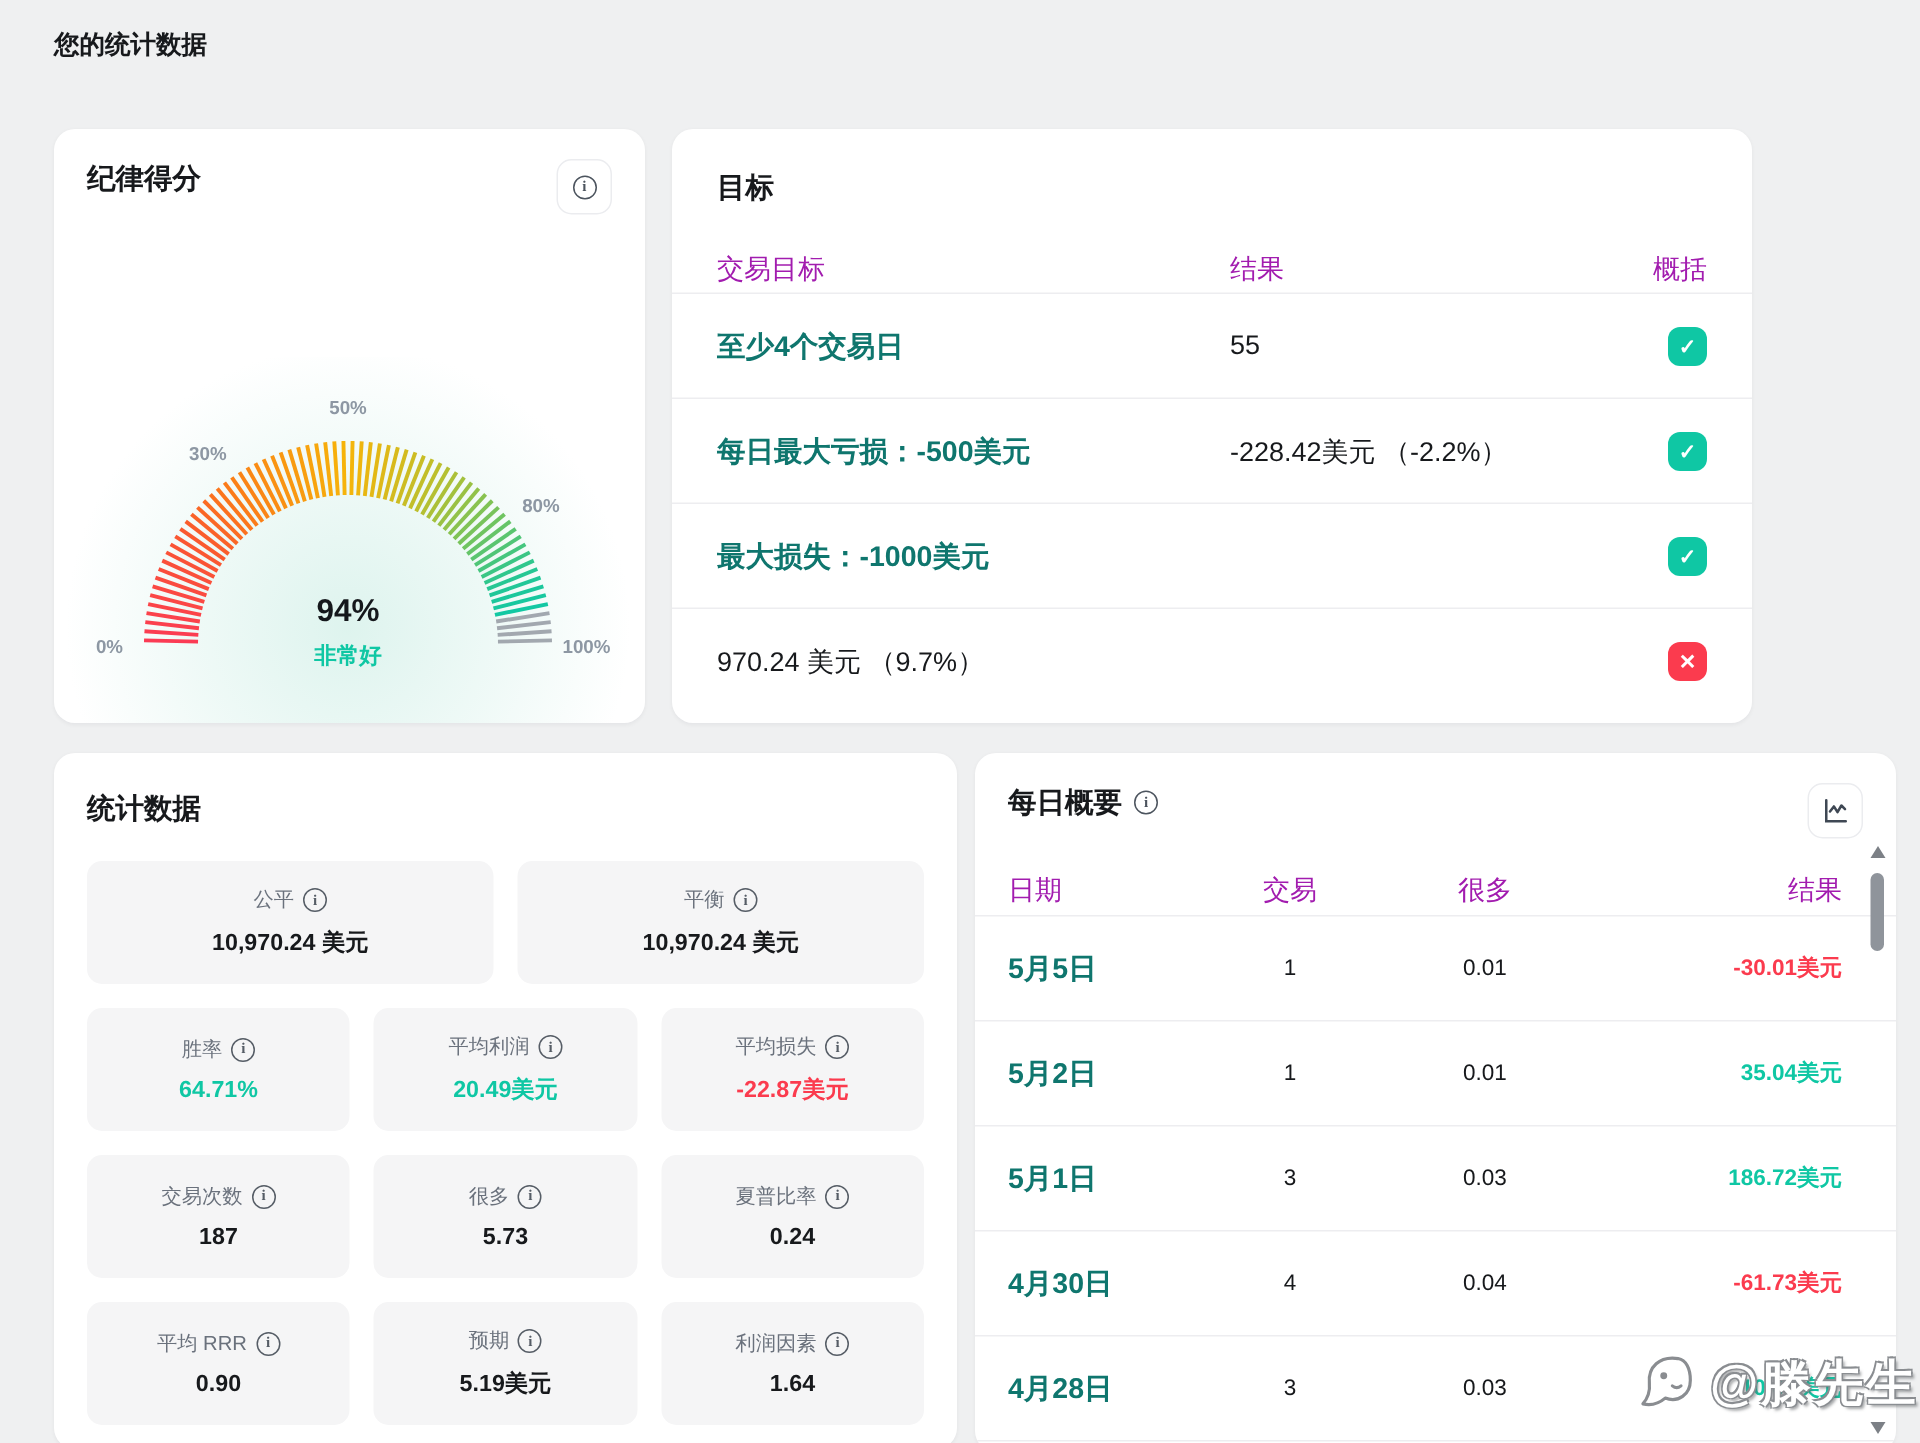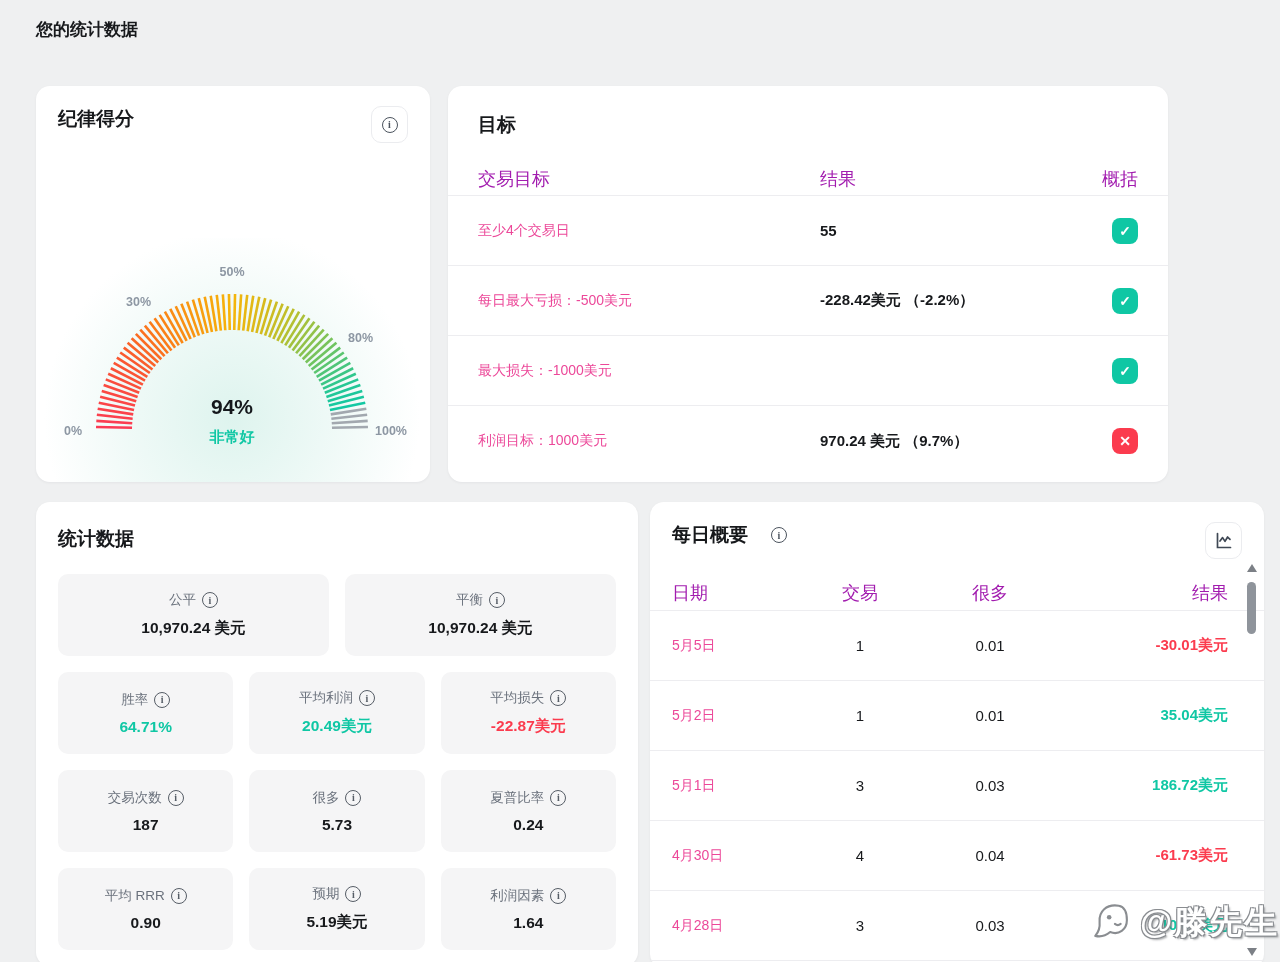--- a/index.html
+++ b/index.html
@@ -41,22 +41,22 @@
   
   .goals { left:448px; top:66px; width:720px; height:396px; overflow:hidden; }
   .goals h2 { margin:26px 30px 0 30px; }
   .t-head { display:flex; align-items:center; font-size:18px; font-weight:400; color:#a21caf; }
   .goals .t-head { padding:0 30px; margin-top:24px; height:34px; border-bottom:1px solid #ededf0; }
   .g-col1 { width:342px; }
   .g-col2 { flex:1; }
   .g-col3 { width:40px; text-align:right; }
   .g-row { display:flex; align-items:center; height:70px; padding:0 30px; border-bottom:1px solid #ededf0; }
   .g-row:last-child { border-bottom:none; }
-  .link { color:#ec4899; font-weight:400; font-size:14px; cursor:pointer; }
-  .g-result { font-size:15px; color:#17191c; font-weight:700; }
+  .link { color:#0f766e; font-weight:700; font-size:19px; cursor:pointer; }
+  .g-result { font-size:18px; color:#17191c; font-weight:400; }
   .badge {
     width:26px; height:26px; border-radius:8px; color:#fff;
     display:flex; align-items:center; justify-content:center;
     font-size:14px; font-weight:700; margin-left:auto;
   }
   .badge.pass { background:#0fc7a4; }
   .badge.fail { background:#fb3b4e; }
   
   .stats { left:36px; top:482px; width:602px; height:464px; overflow:hidden; }
   .stats h2 { margin:24px 22px 0 22px; }
@@ -68,21 +68,21 @@
   }
   .tile.wide { grid-column:span 3; }
   .tile-label { display:flex; align-items:center; gap:6px; font-size:13.5px; color:#6a717c; font-weight:500; }
   .tile-label .info-icon { border-color:#565d66; color:#565d66; }
   .tile-value { font-size:15.5px; font-weight:700; color:#17191c; }
   .val-teal { color:#0fc7a4; }
   .val-red  { color:#fb3b4e; }
   
   .daily { left:650px; top:482px; width:614px; height:466px; overflow:hidden; }
   .daily-head { display:flex; justify-content:space-between; align-items:flex-start; padding:20px 22px 0 22px; }
-  .daily-title { display:flex; align-items:center; gap:23px; }
+  .daily-title { display:flex; align-items:center; gap:8px; }
   .daily .t-head { padding:0 36px 0 22px; margin-top:16px; height:36px; border-bottom:1px solid #ededf0; }
   .d-row { display:flex; align-items:center; height:70px; padding:0 36px 0 22px; border-bottom:1px solid #ededf0; }
   .d-col1 { width:128px; }
   .d-col2 { width:120px; text-align:center; }
   .d-col3 { width:140px; text-align:center; }
   .d-col4 { flex:1; text-align:right; }
   .d-val { font-size:15px; color:#17191c; font-weight:500; }
   .d-result { font-size:15px; font-weight:700; }
   .chart-btn svg { display:block; }
   
@@ -219,21 +219,20 @@
       <div class="g-row">
         <span class="g-col1 link">每日最大亏损：-500美元</span>
         <span class="g-col2 g-result">-228.42美元 （-2.2%）</span>
         <span class="badge pass">✓</span>
       </div>
       <div class="g-row">
         <span class="g-col1 link">最大损失：-1000美元</span>
         <span class="badge pass">✓</span>
       </div>
       <div class="g-row">
-        <span class="g-col1 link">利润目标：1000美元</span>
         <span class="g-col2 g-result">970.24 美元 （9.7%）</span>
         <span class="badge fail">✕</span>
       </div>
     </div>
 </section>
 
 <section class="card stats">
   <h2>统计数据</h2>
   <div class="tiles" id="stat-tiles">
       <div class="tile wide">

